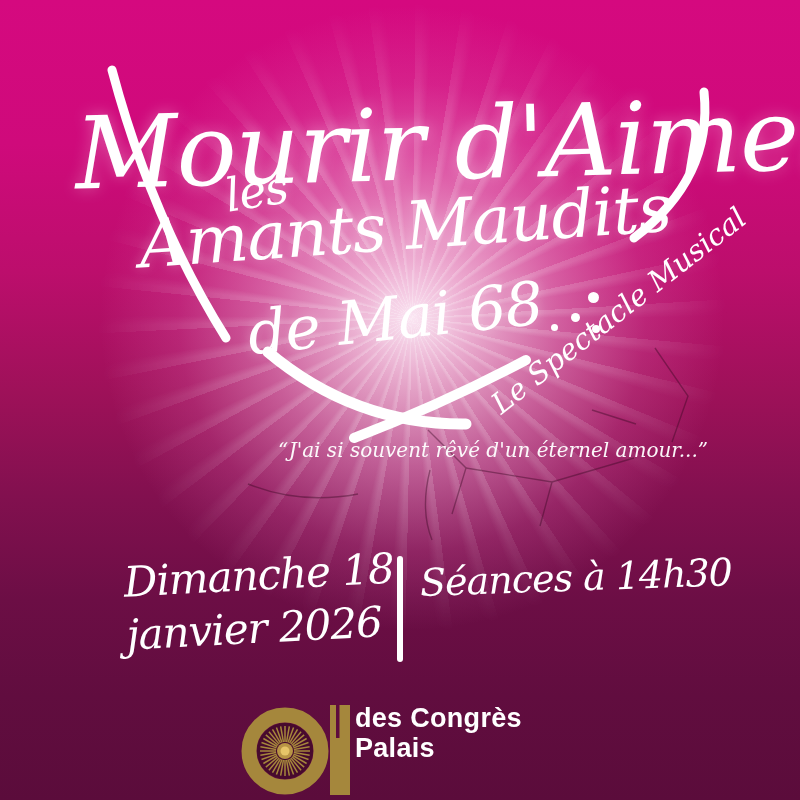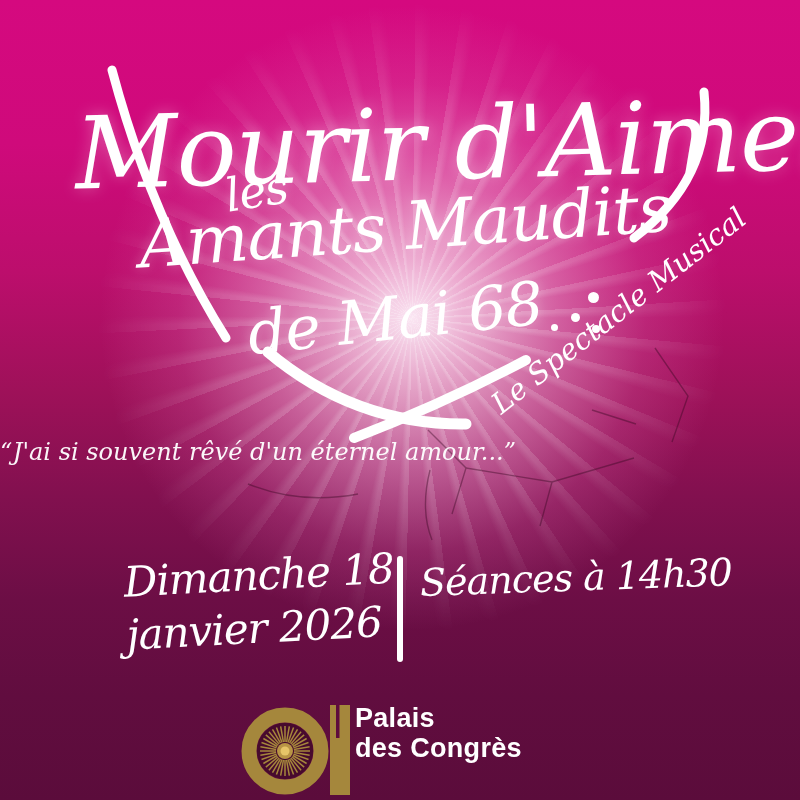--- a/index.html
+++ b/index.html
@@ -62,22 +62,22 @@
     transform:rotate(-6deg);
     text-shadow:0 0 12px rgba(255,255,255,0.3);
   }
   .ink-dot{background:#fff;border-radius:50%;z-index:5;}
   #tagline{
     left:495px;top:390px;font-size:29px;
     transform:rotate(-38deg);transform-origin:0 50%;
     letter-spacing:0;
   }
   #quote{
-    left:0;top:438px;width:708px;text-align:left;
-    font-size:24px;letter-spacing:0;opacity:0.96;
+    left:0;top:438px;width:708px;text-align:right;
+    font-size:20px;letter-spacing:0;opacity:0.96;
   }
   #date-block{
     left:125px;top:550px;width:255px;text-align:center;
     font-size:42px;line-height:1.25;
     transform:rotate(-3deg);
   }
   #date-divider{
     left:397px;top:556px;width:6px;height:106px;
     background:#fff;border-radius:3px;z-index:5;
   }
@@ -190,17 +190,17 @@
         <line x1="60.86" y1="52.44" x2="76.62" y2="49.66"></line>
       </g>
     <circle cx="52" cy="54" r="8" fill="#b89445"></circle>
     <circle cx="52" cy="54" r="4.5" fill="#e6c468"></circle>
     <circle cx="52" cy="54" r="36" fill="none" stroke="#a5873c" stroke-width="15"></circle>
     <rect x="97" y="8" width="20" height="90" fill="#a5873c"></rect>
     <rect x="103" y="8" width="3.5" height="33" fill="#5e0c3d"></rect>
   </svg>
 
   <div id="venue-name" class="abs">
+    <div>des Congrès</div>
     <div>Palais</div>
-    <div>des Congrès</div>
   </div>
 
 </div>
 
 </body></html>

